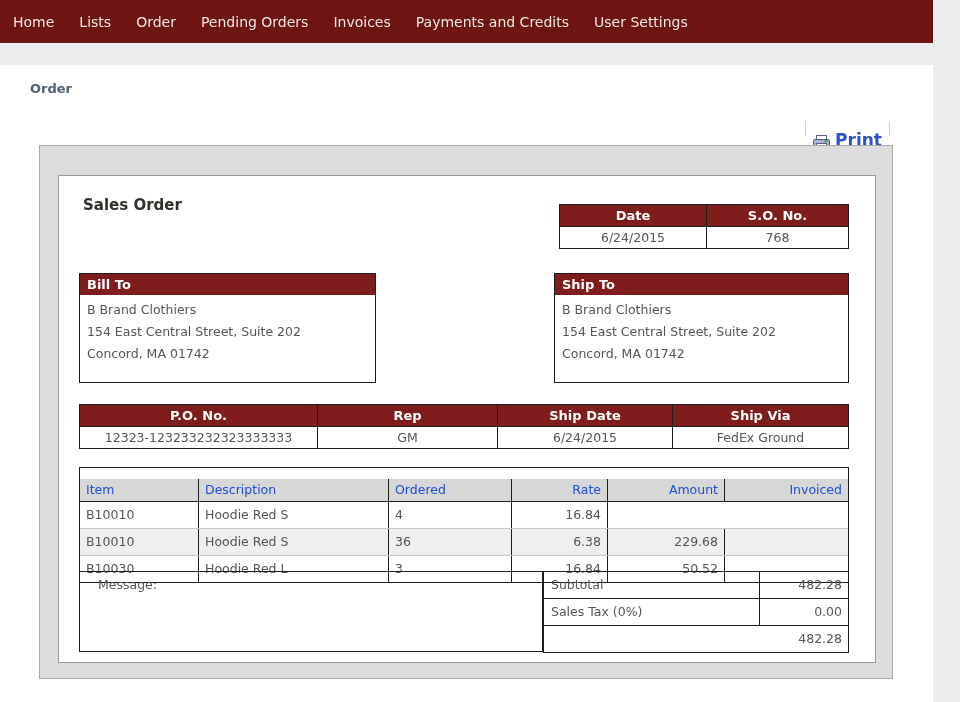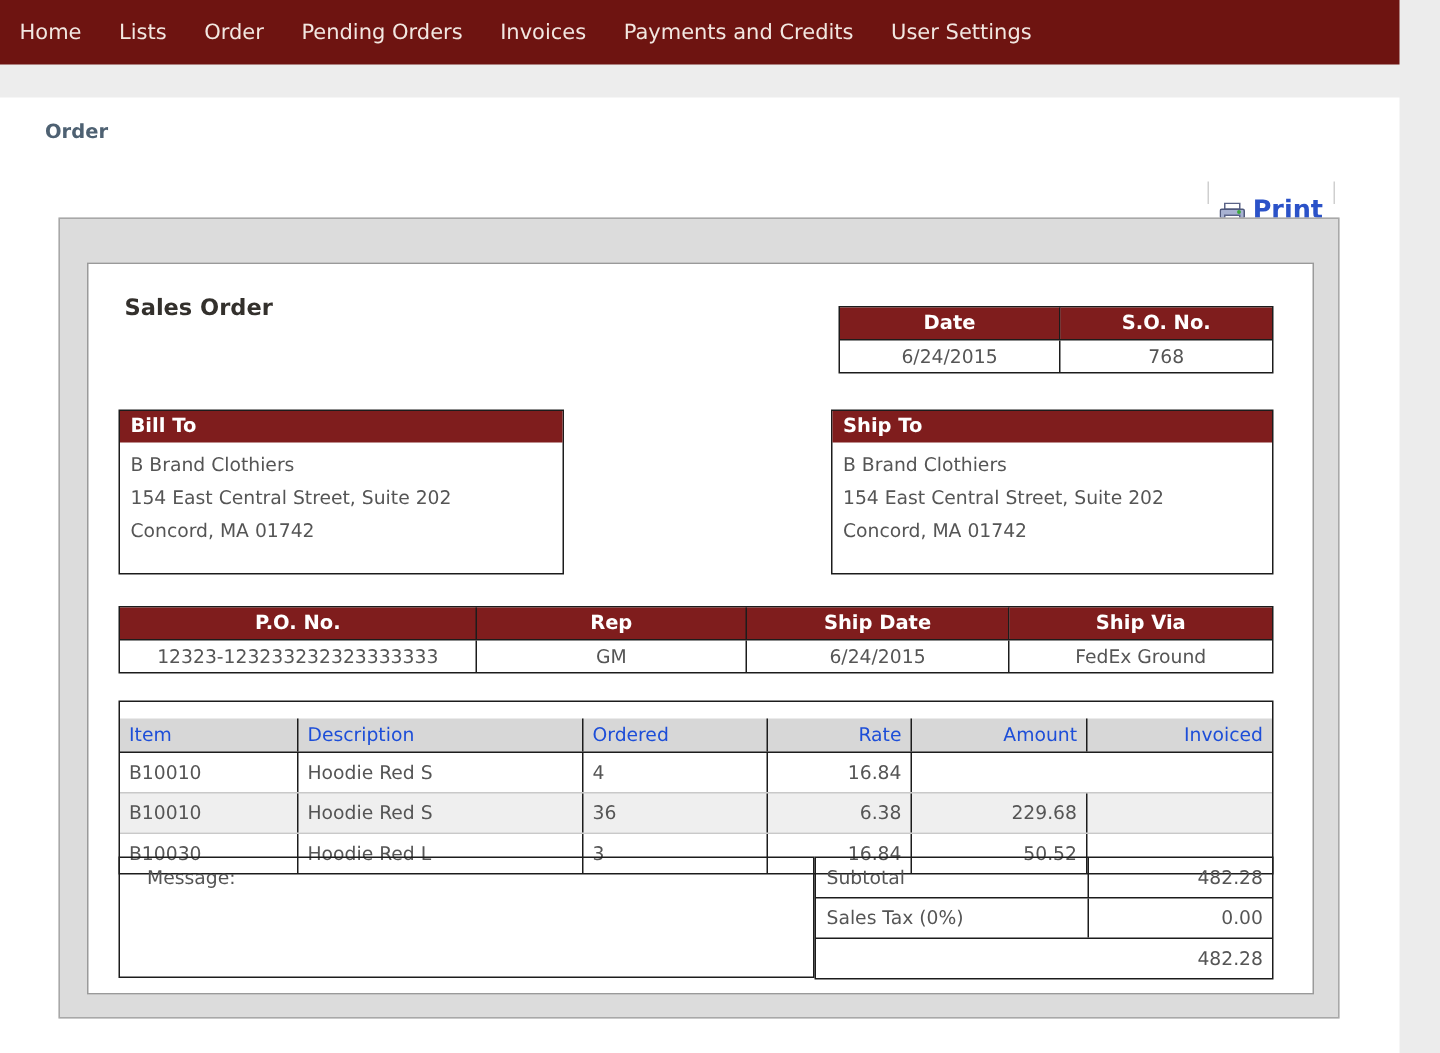--- a/index.html
+++ b/index.html
@@ -68,21 +68,21 @@
   .ic3 { width:96px;  padding-right:6px; text-align:right; border-right:1px solid #1c1c1c; }
   .ic4 { width:117px; padding-right:6px; text-align:right; border-right:1px solid #1c1c1c; }
   .ic5 { flex:1; padding-right:6px; text-align:right; }
 
   
   .message-box { position:absolute; left:20px; top:395px; width:464px; height:81px; border:1px solid #1c1c1c;
                  box-sizing:border-box; padding:5px 18px; }
   .totals { position:absolute; left:484px; top:395px; width:306px; border:1px solid #1c1c1c; box-sizing:border-box; }
   .tot-row { display:flex; height:26px; line-height:26px; }
   .tot-row + .tot-row { border-top:1px solid #1c1c1c; }
-  .tot-label { width:182px; padding-left:7px; border-right:1px solid #1c1c1c; box-sizing:border-box; }
+  .tot-label { width:216px; padding-left:7px; border-right:1px solid #1c1c1c; box-sizing:border-box; }
   .tot-value { flex:1; text-align:right; padding-right:6px; }
   .tot-row.total .tot-label { font-size:15px; color:#4a4a4a; }
 </style>
 </head>
 <body>
 
 <div class="canvas">
   <div class="app">
 
     <nav class="navbar">

